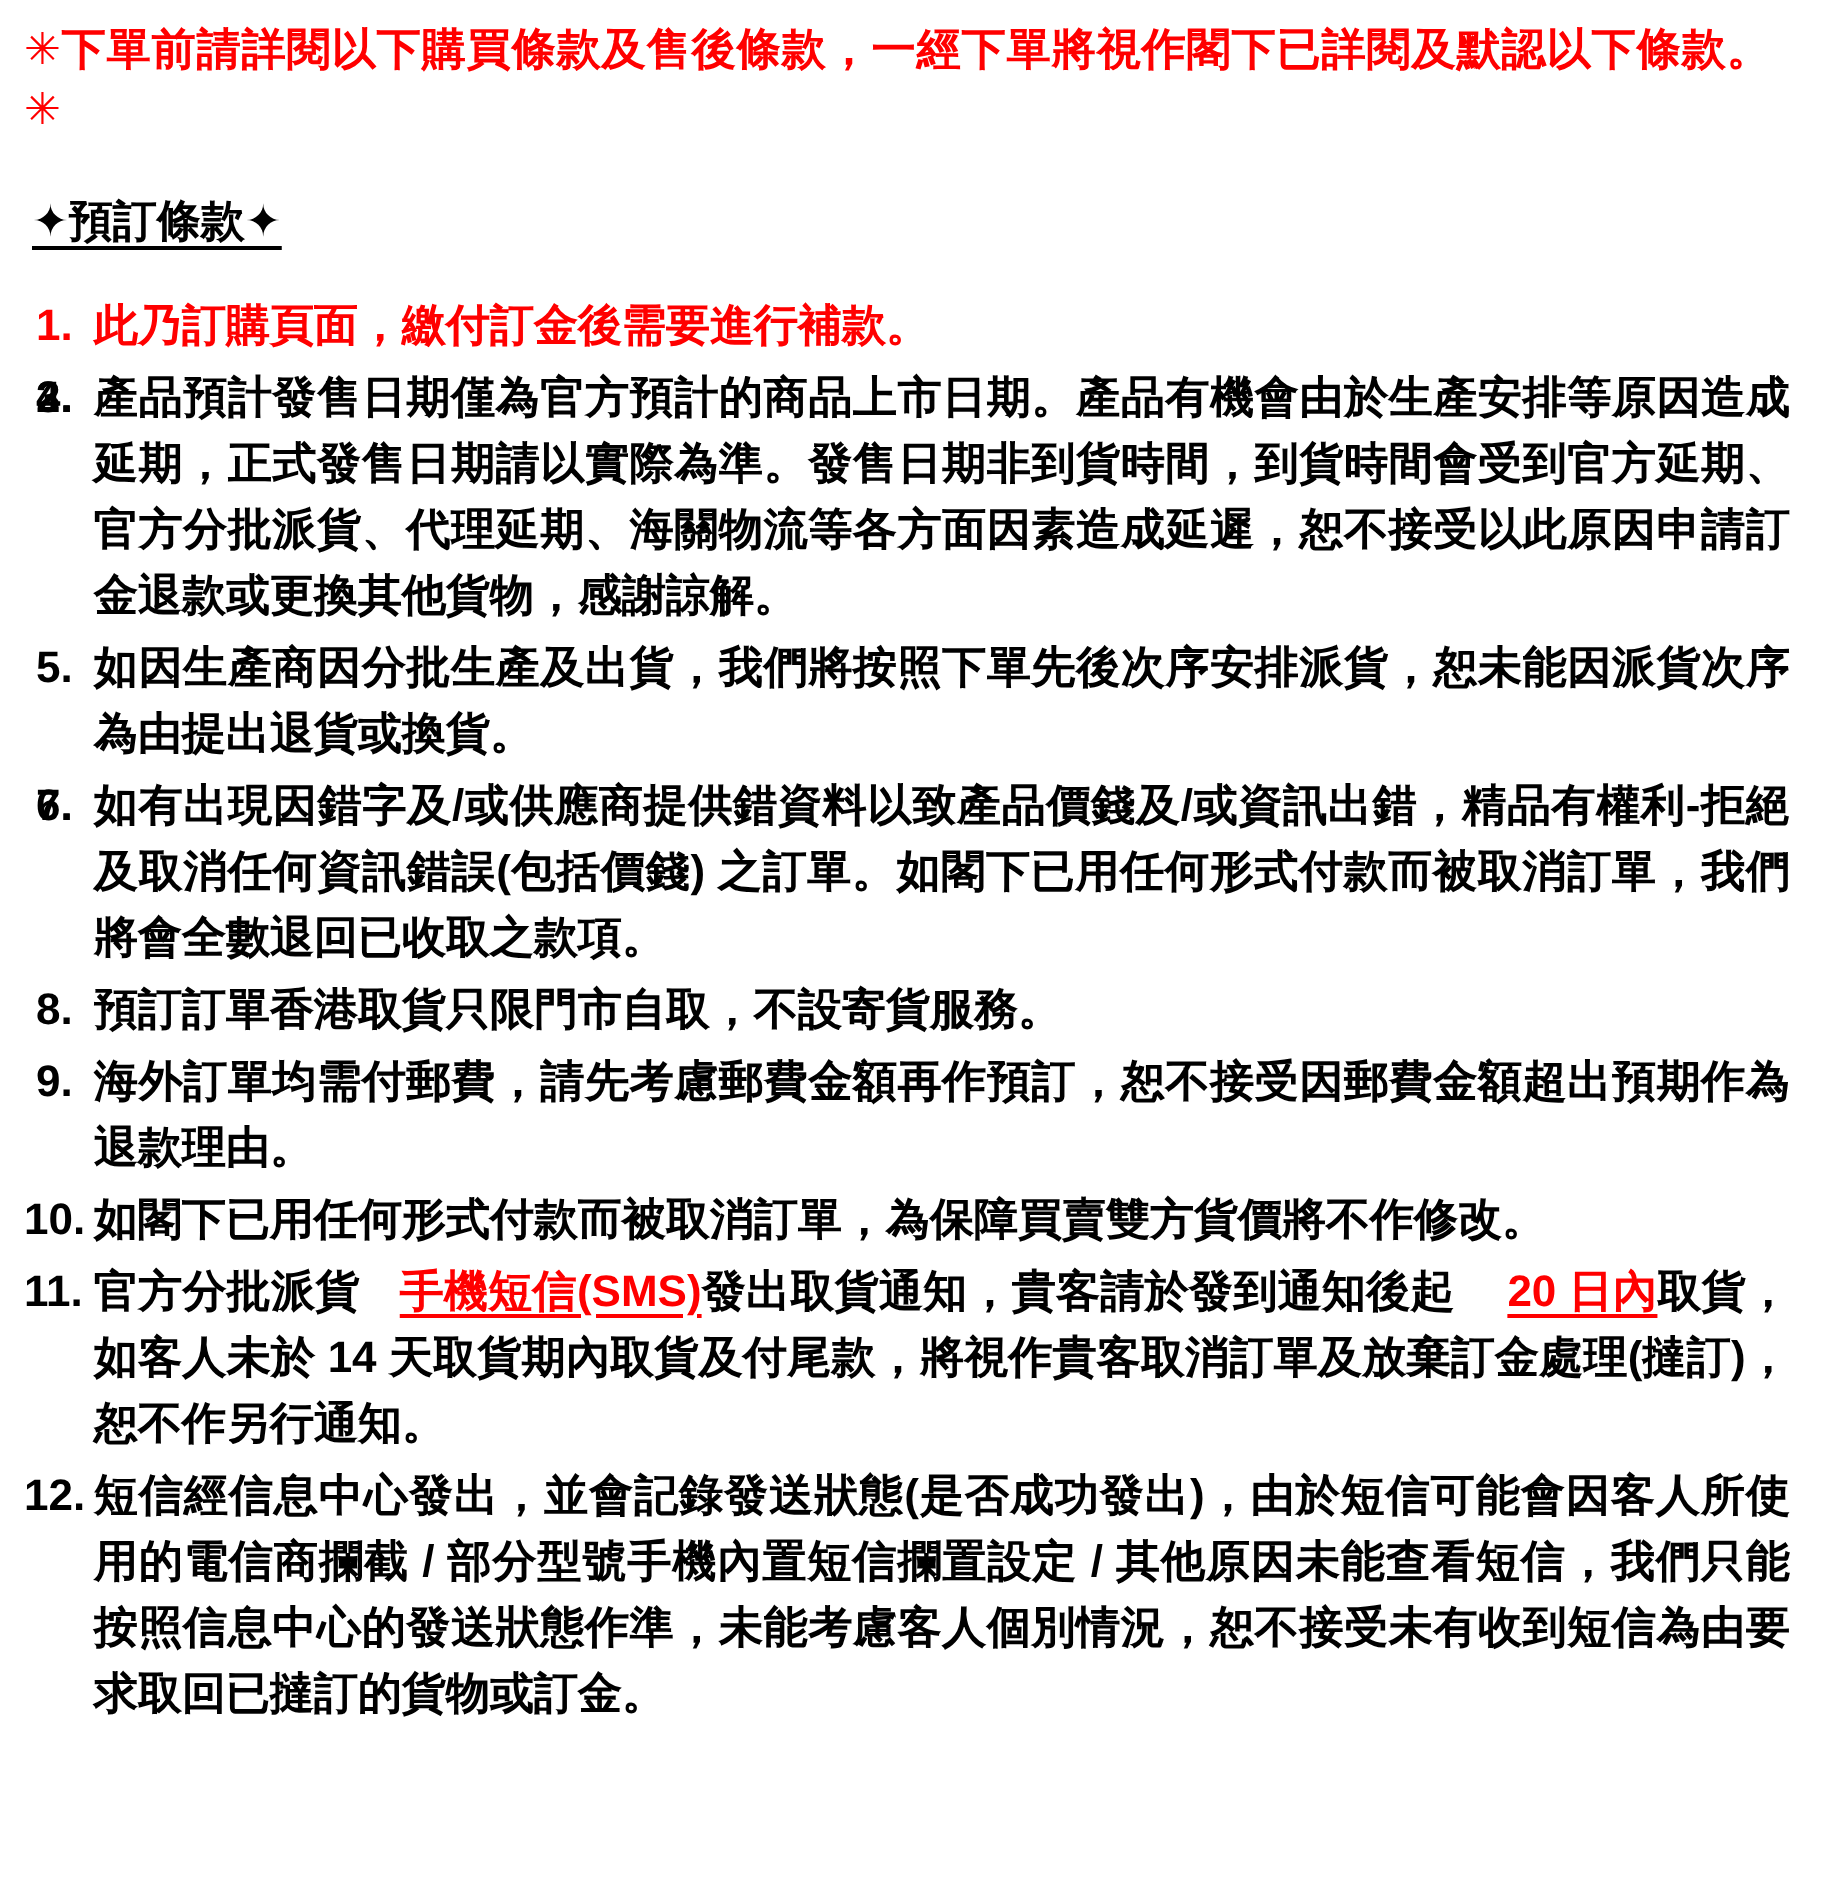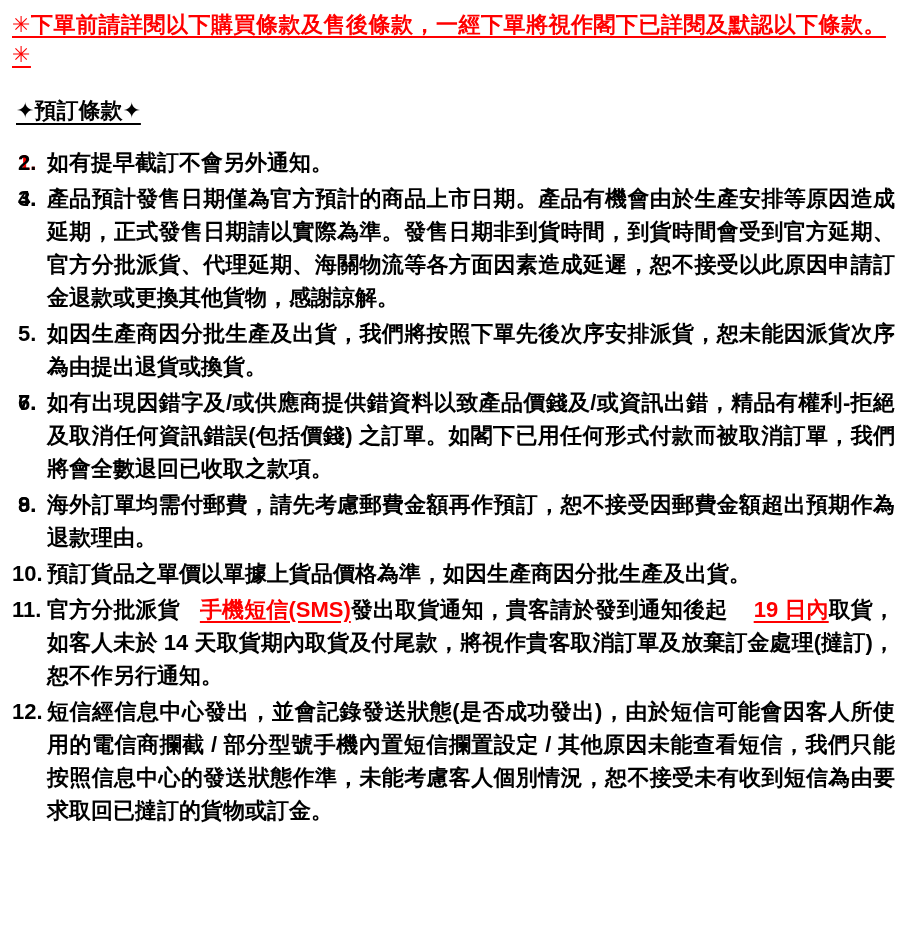--- a/index.html
+++ b/index.html
@@ -16,21 +16,20 @@
     padding:8px 18px 6px 12px;
     background:var(--bg);
     font-family:"Liberation Sans","DejaVu Sans",sans-serif;
     font-weight:bold;
     font-size:22px;
     color:var(--black);
     -webkit-font-smoothing:antialiased;
   }
   .warning-header{
     color:var(--red);
-    text-decoration:underline;
     text-underline-offset:4px;
     line-height:30px;
     margin:2px 0 0 0;
     letter-spacing:0.5px;
   }
   .section-title{
     color:var(--black);
     text-decoration:underline;
     text-underline-offset:5px;
     line-height:30px;
@@ -64,26 +63,26 @@
 <body>
 
 <div class="doc">
   <p class="warning-header">✳下單前請詳閱以下購買條款及售後條款，一經下單將視作閣下已詳閱及默認以下條款。✳</p>
 
   <div>
     <span class="section-title">✦預訂條款✦</span>
   </div>
 
   <div class="terms">
-      <div class="term red"><span class="num">1.</span></div>
-      <div class="term"><span class="num">2.</span><span><span>如有提早截訂不會另外通知。</span></span></div>
+      <div class="term red"><span class="num">1.</span><span><span>此乃訂購頁面，繳付訂金後需要進行補款。</span></span></div>
+      <div class="term"><span class="num">2.</span></div>
       <div class="term"><span class="num">3.</span></div>
       <div class="term"><span class="num">4.</span><span><span>產品預計發售日期僅為官方預計的商品上市日期。產品有機會由於生產安排等原因造成延期，正式發售日期請以實際為準。發售日期非到貨時間，到貨時間會受到官方延期、官方分批派貨、代理延期、海關物流等各方面因素造成延遲，恕不接受以此原因申請訂金退款或更換其他貨物，感謝諒解。</span></span></div>
       <div class="term"><span class="num">5.</span><span><span>如因生產商因分批生產及出貨，我們將按照下單先後次序安排派貨，恕未能因派貨次序為由提出退貨或換貨。</span></span></div>
       <div class="term"><span class="num">6.</span></div>
       <div class="term"><span class="num">7.</span><span><span>如有出現因錯字及/或供應商提供錯資料以致產品價錢及/或資訊出錯，精品有權利-拒絕及取消任何資訊錯誤(包括價錢) 之訂單。如閣下已用任何形式付款而被取消訂單，我們將會全數退回已收取之款項。</span></span></div>
-      <div class="term"><span class="num">8.</span></div>
+      <div class="term"><span class="num">8.</span><span><span>預訂訂單香港取貨只限門市自取，不設寄貨服務。</span></span></div>
       <div class="term"><span class="num">9.</span><span><span>海外訂單均需付郵費，請先考慮郵費金額再作預訂，恕不接受因郵費金額超出預期作為退款理由。</span></span></div>
-      <div class="term"><span class="num wide">10.</span><span><span>預訂貨品之單價以單據上貨品價格為準，如因生產商因分批生產及出貨。</span></span></div>
-      <div class="term"><span class="num wide">11.</span><span><span>官方分批派貨</span><span class="seg-hl">手機短信(SMS)</span><span>發出取貨通知，貴客請於發到通知後起 </span><span class="seg-hl">19 日內</span><span>取貨，如客人未於 14 天取貨期內取貨及付尾款，將視作貴客取消訂單及放棄訂金處理(撻訂)，恕不作另行通知。</span></span></div>
+      <div class="term"><span class="num wide">10.</span><span><span>如閣下已用任何形式付款而被取消訂單，為保障買賣雙方貨價將不作修改。</span></span></div>
+      <div class="term"><span class="num wide">11.</span><span><span>官方分批派貨</span><span class="seg-hl">手機短信(SMS)</span><span>發出取貨通知，貴客請於發到通知後起 </span><span class="seg-hl">20 日內</span><span>取貨，如客人未於 14 天取貨期內取貨及付尾款，將視作貴客取消訂單及放棄訂金處理(撻訂)，恕不作另行通知。</span></span></div>
       <div class="term"><span class="num wide">12.</span><span><span>短信經信息中心發出，並會記錄發送狀態(是否成功發出)，由於短信可能會因客人所使用的電信商攔截 / 部分型號手機內置短信攔置設定 / 其他原因未能查看短信，我們只能按照信息中心的發送狀態作準，未能考慮客人個別情況，恕不接受未有收到短信為由要求取回已撻訂的貨物或訂金。</span></span></div>
     </div>
 </div>
 
 </body></html>

